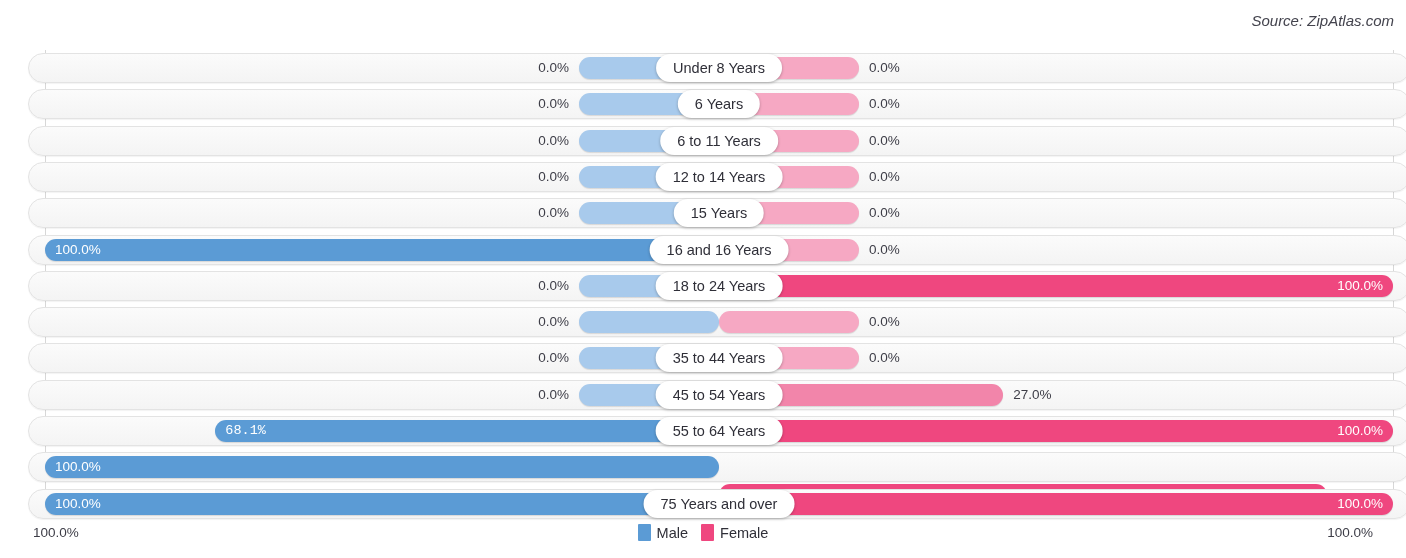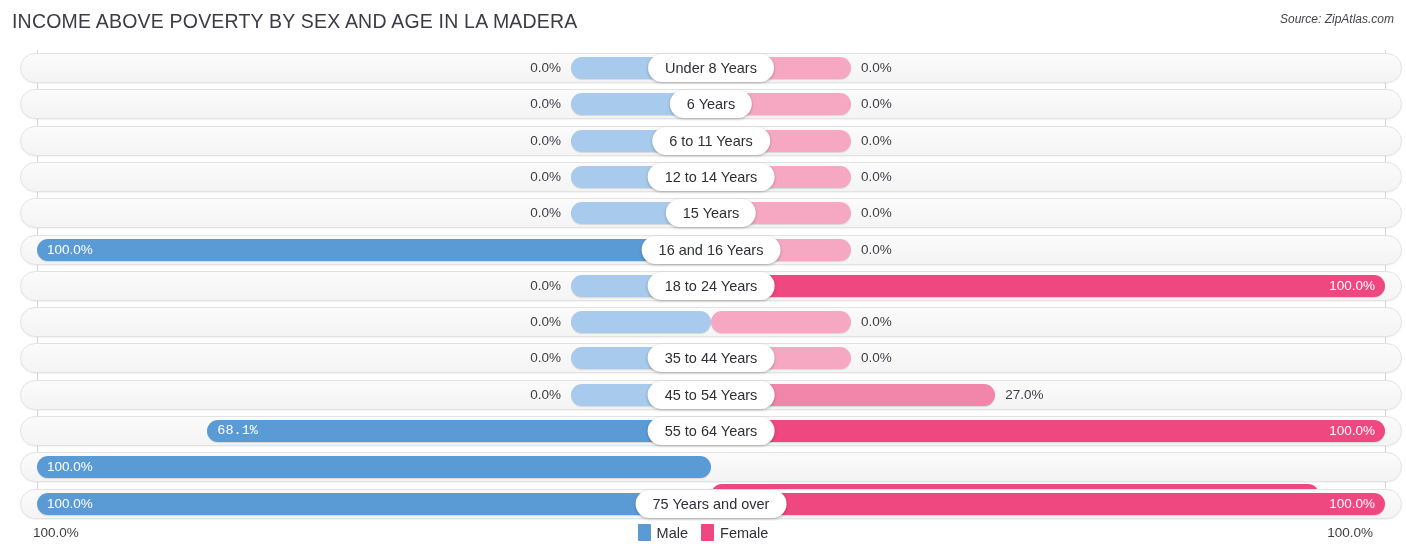--- a/index.html
+++ b/index.html
@@ -16,26 +16,26 @@
   
   .header{position:absolute;left:0;top:0;width:1406px;height:44px;}
   .chart-title{
     position:absolute;left:12px;top:10px;
     font-size:19.5px;letter-spacing:.2px;
     color:#3c3c46;font-weight:400;
     white-space:nowrap;
   }
   .chart-source{
     position:absolute;right:12px;top:12px;
-    font-size:12px;font-style:italic;color:#44444e;
+    font-size:15px;font-style:italic;color:#44444e;
     white-space:nowrap;
   }
 
   
-  .plot{position:absolute;left:8px;top:44px;width:1174px;height:472px;}
+  .plot{position:absolute;left:16px;top:44px;width:1174px;height:472px;}
 
   .gridline{
     position:absolute;top:6px;height:466px;width:1px;
     background:#d7d7d7;
   }
   .gridline.g-left{left:29px;}
   .gridline.g-right{left:1377px;}
 
   .row{
     position:absolute;left:12px;width:1382px;height:30px;
@@ -101,21 +101,20 @@
   .legend-item{display:flex;align-items:center;gap:6px;}
   .legend-swatch{width:13px;height:17px;border-radius:1px;display:inline-block;}
   .legend-text{font-size:14.5px;color:#2f2f38;}
 </style>
 </head>
 <body>
 
 <div id="chart-root">
 
   <div class="header">
-    <div class="chart-title">INCOME ABOVE POVERTY BY SEX AND AGE IN LA MADERA</div>
     <div class="chart-source">Source: ZipAtlas.com</div>
   </div>
 
   <div class="plot" id="plot">
     <div class="gridline g-left"></div>
     <div class="gridline g-right"></div>
   <div class="row" style="top: 9px;">
         <div class="track"></div>
         <div class="bar bar-male c-male-zero" style="width: 140px;"></div>
         <div class="bar bar-female c-female-zero" style="width: 140px;"></div>

